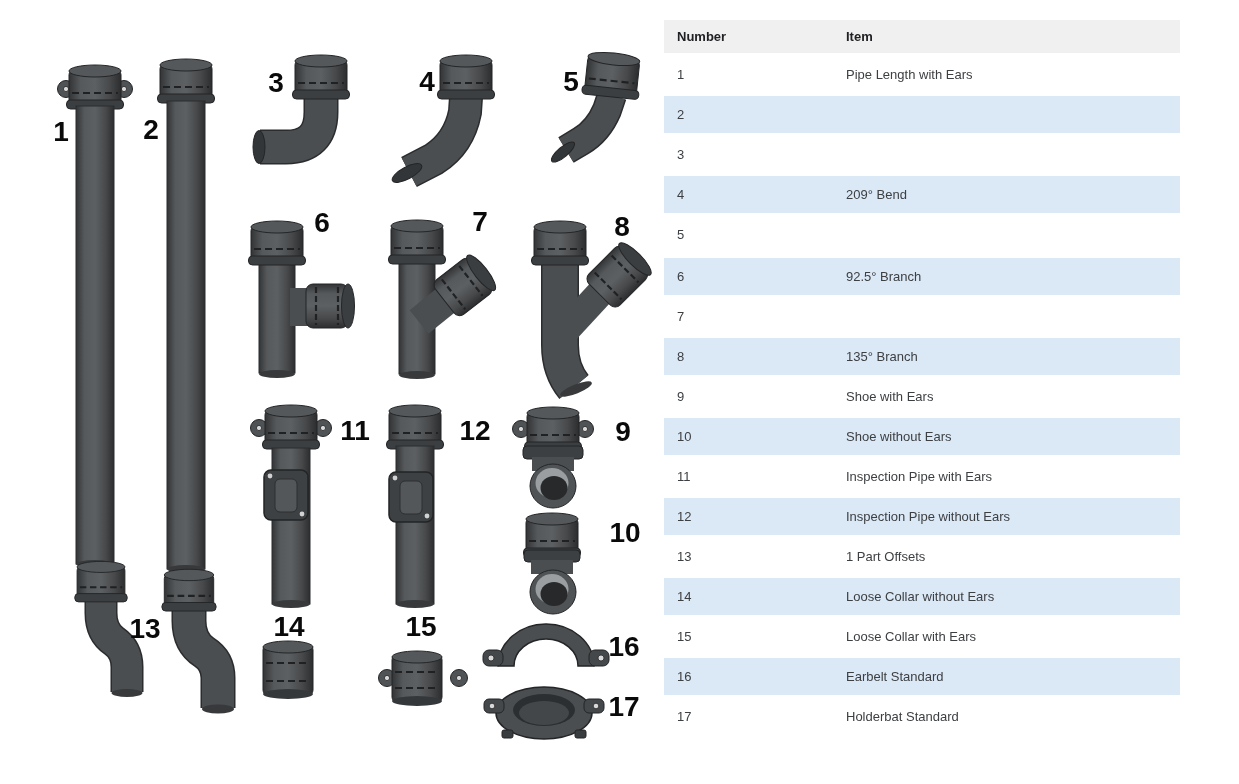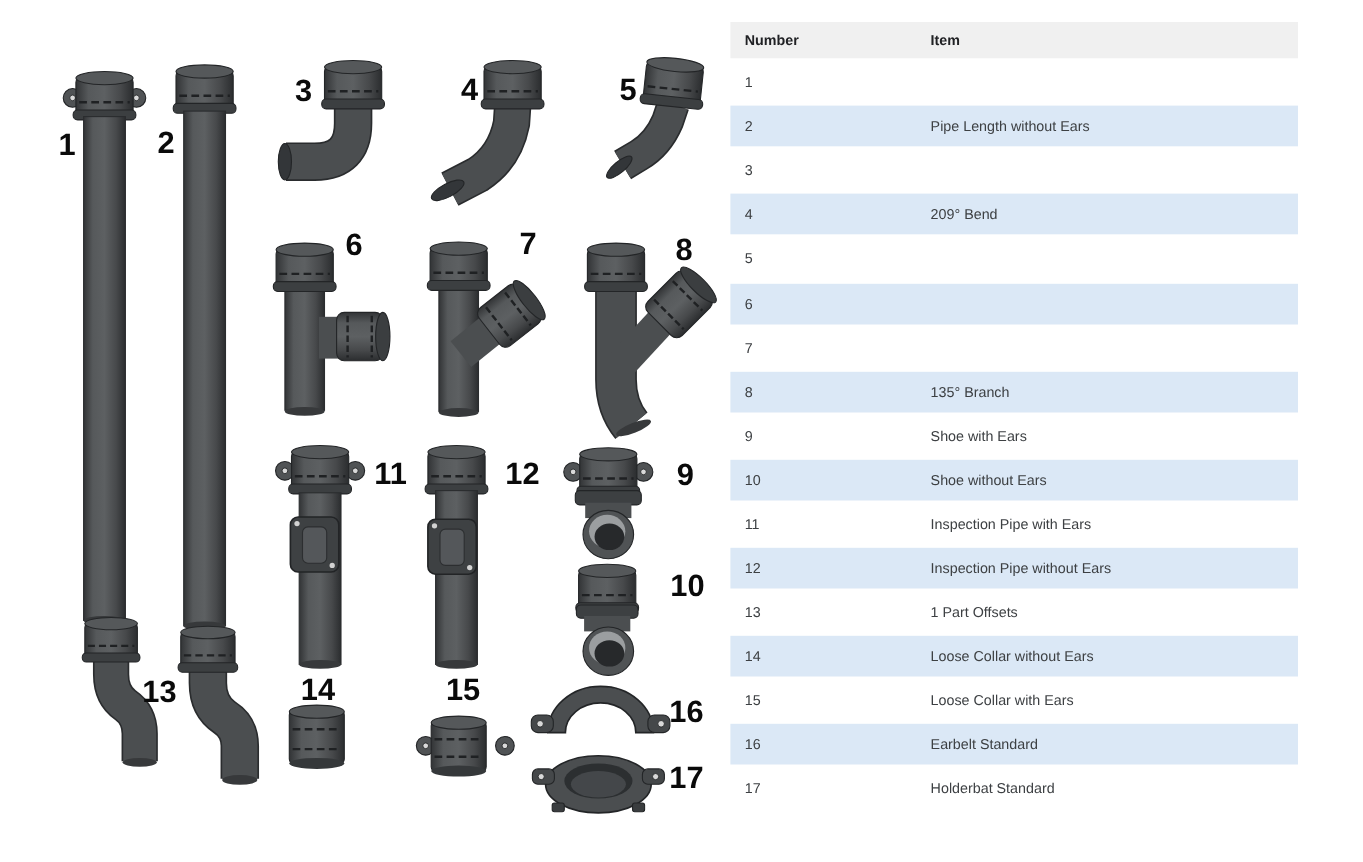--- a/index.html
+++ b/index.html
@@ -240,37 +240,38 @@
   </div>
 
   <div class="table-wrap">
     <div class="t-header">
       <div class="cell num">Number</div>
       <div class="cell item">Item</div>
     </div>
 
     <div class="t-row">
       <div class="cell num">1</div>
+      <div class="cell item">Pipe Length with Ears</div>
     </div>
     <div class="t-row alt">
       <div class="cell num">2</div>
-      <div class="cell item">Pipe Length without Ears</div>
     </div>
     <div class="t-row">
       <div class="cell num">3</div>
     </div>
     <div class="t-row alt">
       <div class="cell num">4</div>
       <div class="cell item">209° Bend</div>
     </div>
     <div class="t-row">
       <div class="cell num">5</div>
     </div>
     <div class="t-row alt gap">
       <div class="cell num">6</div>
+      <div class="cell item">92.5° Branch</div>
     </div>
     <div class="t-row">
       <div class="cell num">7</div>
     </div>
     <div class="t-row alt">
       <div class="cell num">8</div>
       <div class="cell item">135° Branch</div>
     </div>
     <div class="t-row">
       <div class="cell num">9</div>

